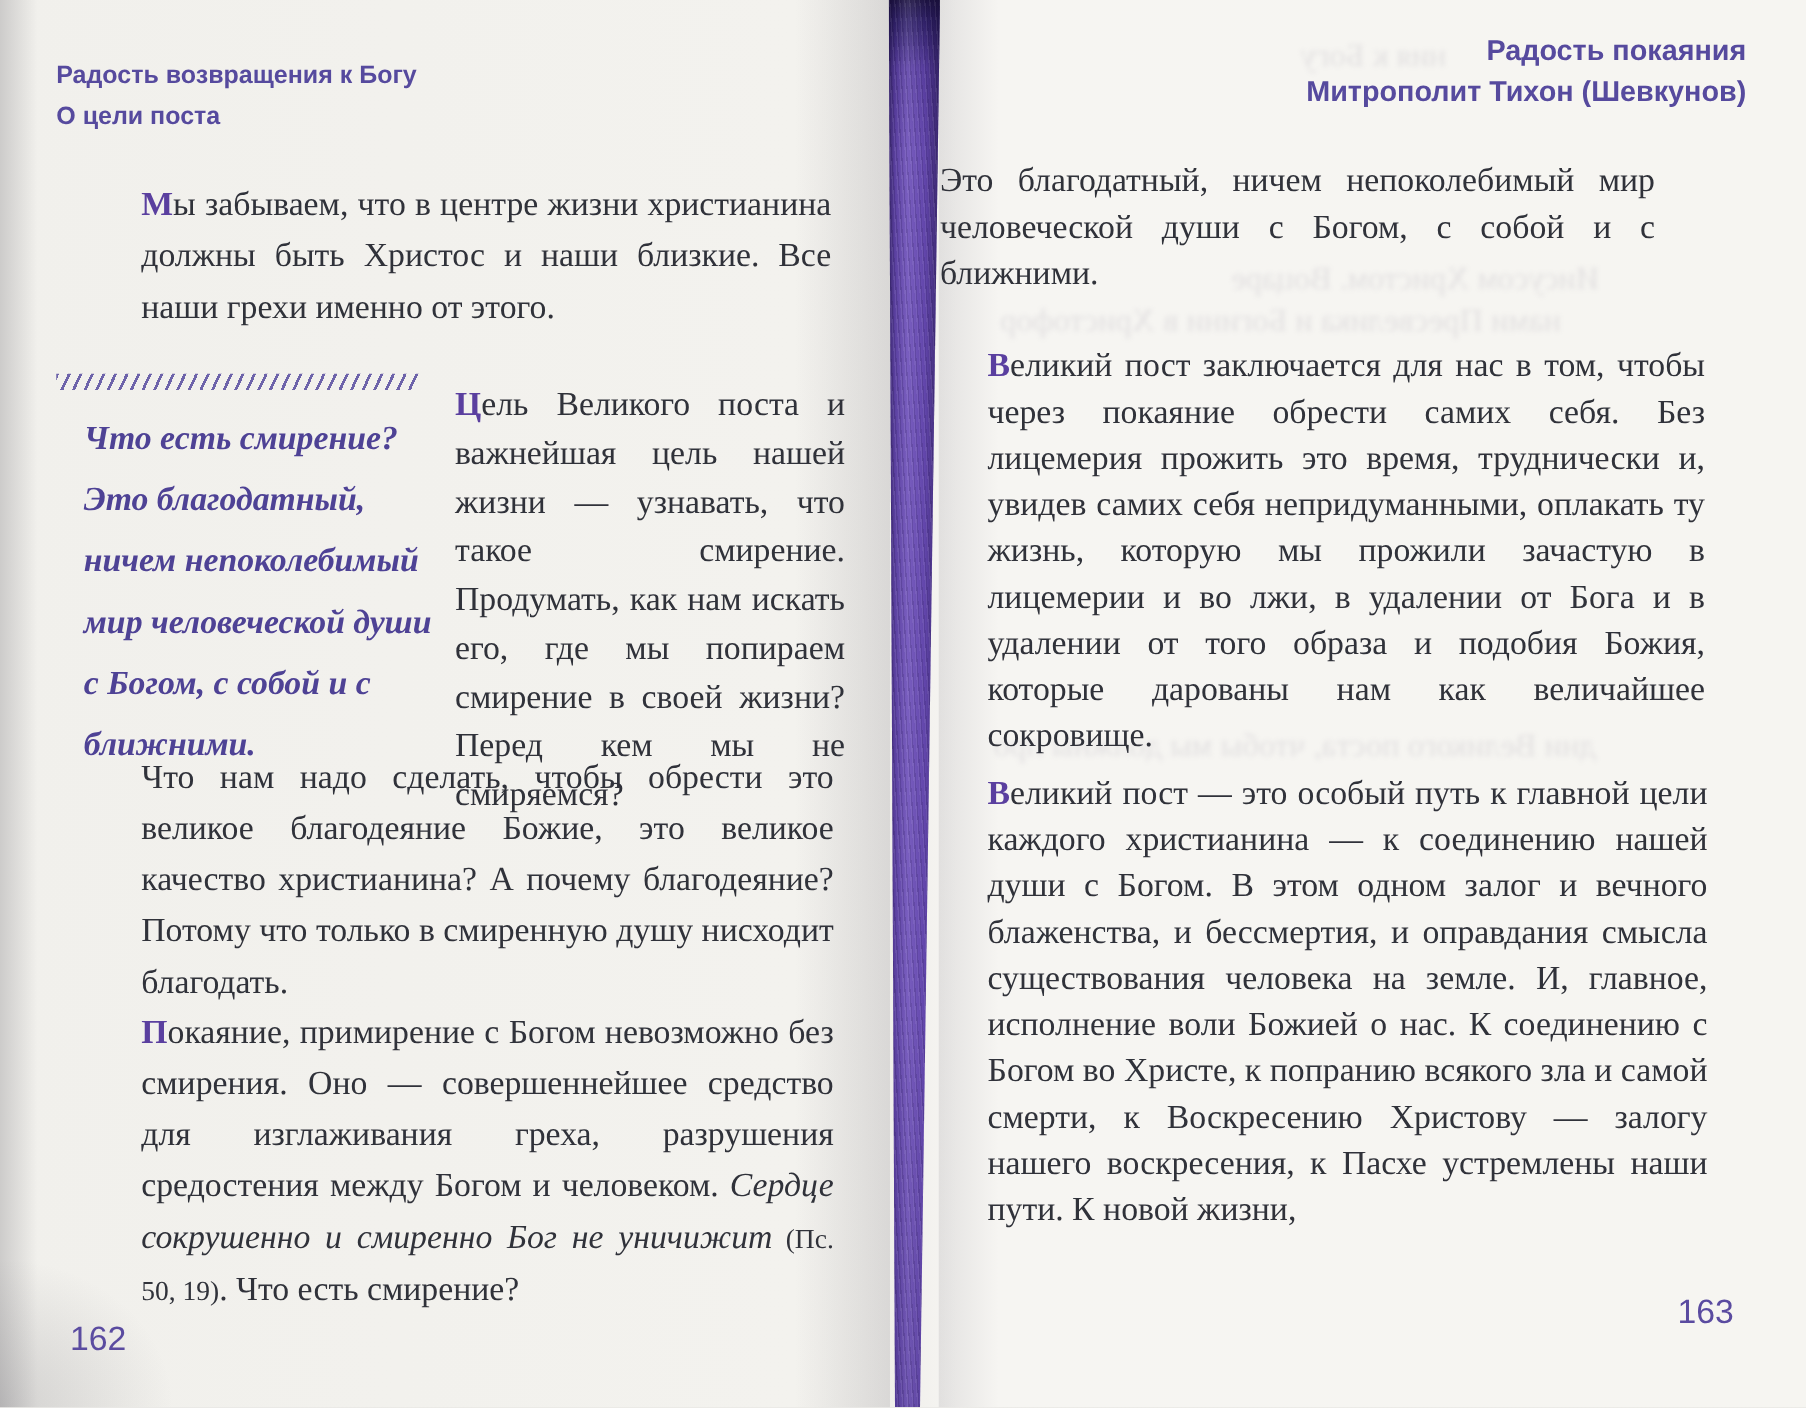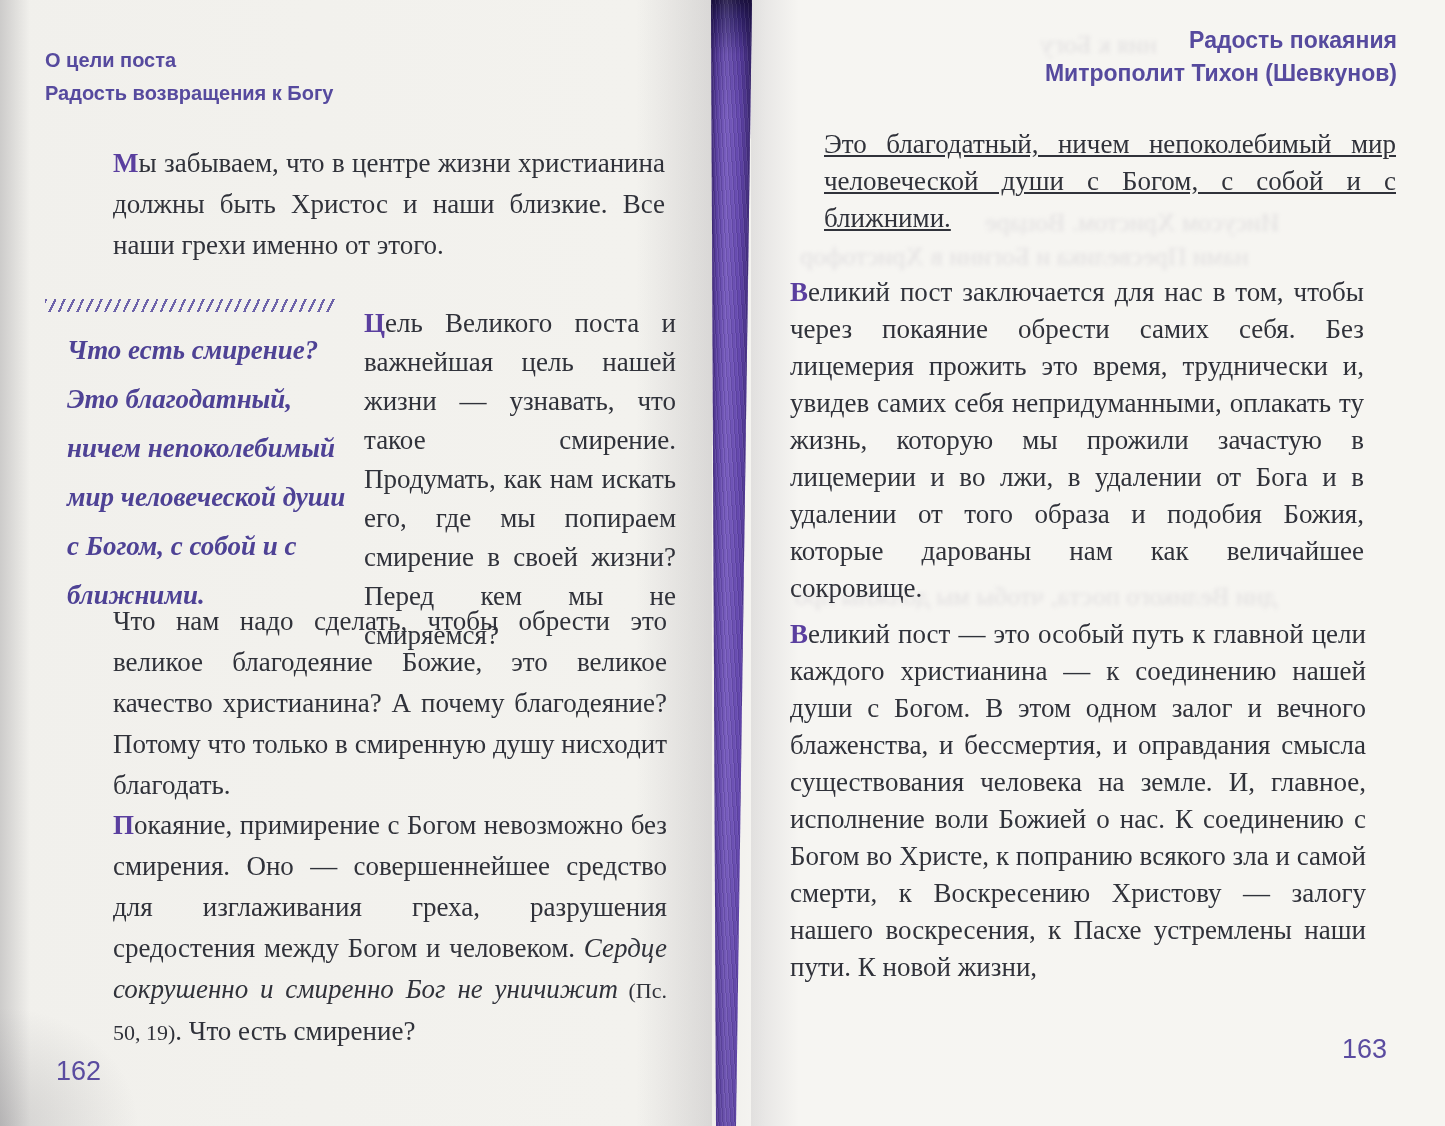--- a/index.html
+++ b/index.html
@@ -55,22 +55,22 @@
 
 <div id="scan">
 
   <div class="shadow-left"></div>
   <div class="shadow-corner"></div>
   <div class="gutter-left"></div>
   <div class="gutter-right"></div>
 
   <div>
     <div class="running-header rh-left">
+      <div>Радость возвращения к Богу</div>
       <div>О цели поста</div>
-      <div>Радость возвращения к Богу</div>
     </div>
 
     <p class="para lh-l" style="left:113px;top:143px;width:552px;margin:0;"><span class="initial">М</span><span>ы забываем, что в центре жизни христианина должны быть Христос и наши близкие. Все наши грехи именно от этого.</span></p>
 
     <div class="hatch"></div>
     <div class="sidebar">Что есть смирение? Это благодатный, ничем непоколебимый мир человеческой души с Богом, с собой и с ближними.</div>
 
     <p class="para narrowcol" style="line-height:39px;margin:12px;"><span class="initial">Ц</span><span>ель Великого поста и важнейшая цель нашей жизни — узнавать, что такое смирение. Продумать, как нам искать его, где мы попираем смирение в своей жизни? Перед кем мы не смиряемся?</span></p>
 
     <p class="para lh-l" style="left:113px;top:601px;width:554px;margin:0;">Что нам надо сделать, чтобы обрести это великое благодеяние Божие, это великое качество христианина? А почему благодеяние? Потому что только в смиренную душу нисходит благодать.</p>
@@ -84,21 +84,21 @@
     <div class="ghost" style="left:1040px;top:30px;">ния к Богу</div>
     <div class="ghost" style="left:985px;top:208px;">Иисусом Христом. Воцаре</div>
     <div class="ghost" style="left:800px;top:242px;">нами Пресвелика и Богини в Христофор</div>
     <div class="ghost" style="left:795px;top:582px;">дни Великого поста, чтобы мы должны про</div>
 
     <div class="running-header rh-right">
       <div>Радость покаяния</div>
       <div>Митрополит Тихон (Шевкунов)</div>
     </div>
 
-    <p class="para lh-r" style="left:824px;top:126px;width:572px;margin:0;text-decoration:underline;">Это благодатный, ничем непоколебимый мир человеческой души с Богом, с собой и с ближними.</p>
+    <p class="para lh-r" style="left:752px;top:126px;width:572px;margin:0;">Это благодатный, ничем непоколебимый мир человеческой души с Богом, с собой и с ближними.</p>
 
     <p class="para lh-r" style="left:790px;top:274px;width:574px;margin:0;"><span class="initial">В</span><span>еликий пост заключается для нас в том, чтобы через покаяние обрести самих себя. Без лицемерия прожить это время, труднически и, увидев самих себя непридуманными, оплакать ту жизнь, которую мы прожили зачастую в лицемерии и во лжи, в удалении от Бога и в удалении от того образа и подобия Божия, которые дарованы нам как величайшее сокровище.</span></p>
 
     <p class="para lh-r" style="left:790px;top:616px;width:576px;margin:0;"><span class="initial">В</span><span>еликий пост — это особый путь к главной цели каждого христианина — к соединению нашей души с Богом. В этом одном залог и вечного блаженства, и бессмертия, и оправдания смысла существования человека на земле. И, главное, исполнение воли Божией о нас. К соединению с Богом во Христе, к попранию всякого зла и самой смерти, к Воскресению Христову — залогу нашего воскресения, к Пасхе устремлены наши пути. К новой жизни,</span></p>
 
     <div class="pagenum pn-right">163</div>
   </div>
 
   <div class="ribbon"></div>
 </div>

